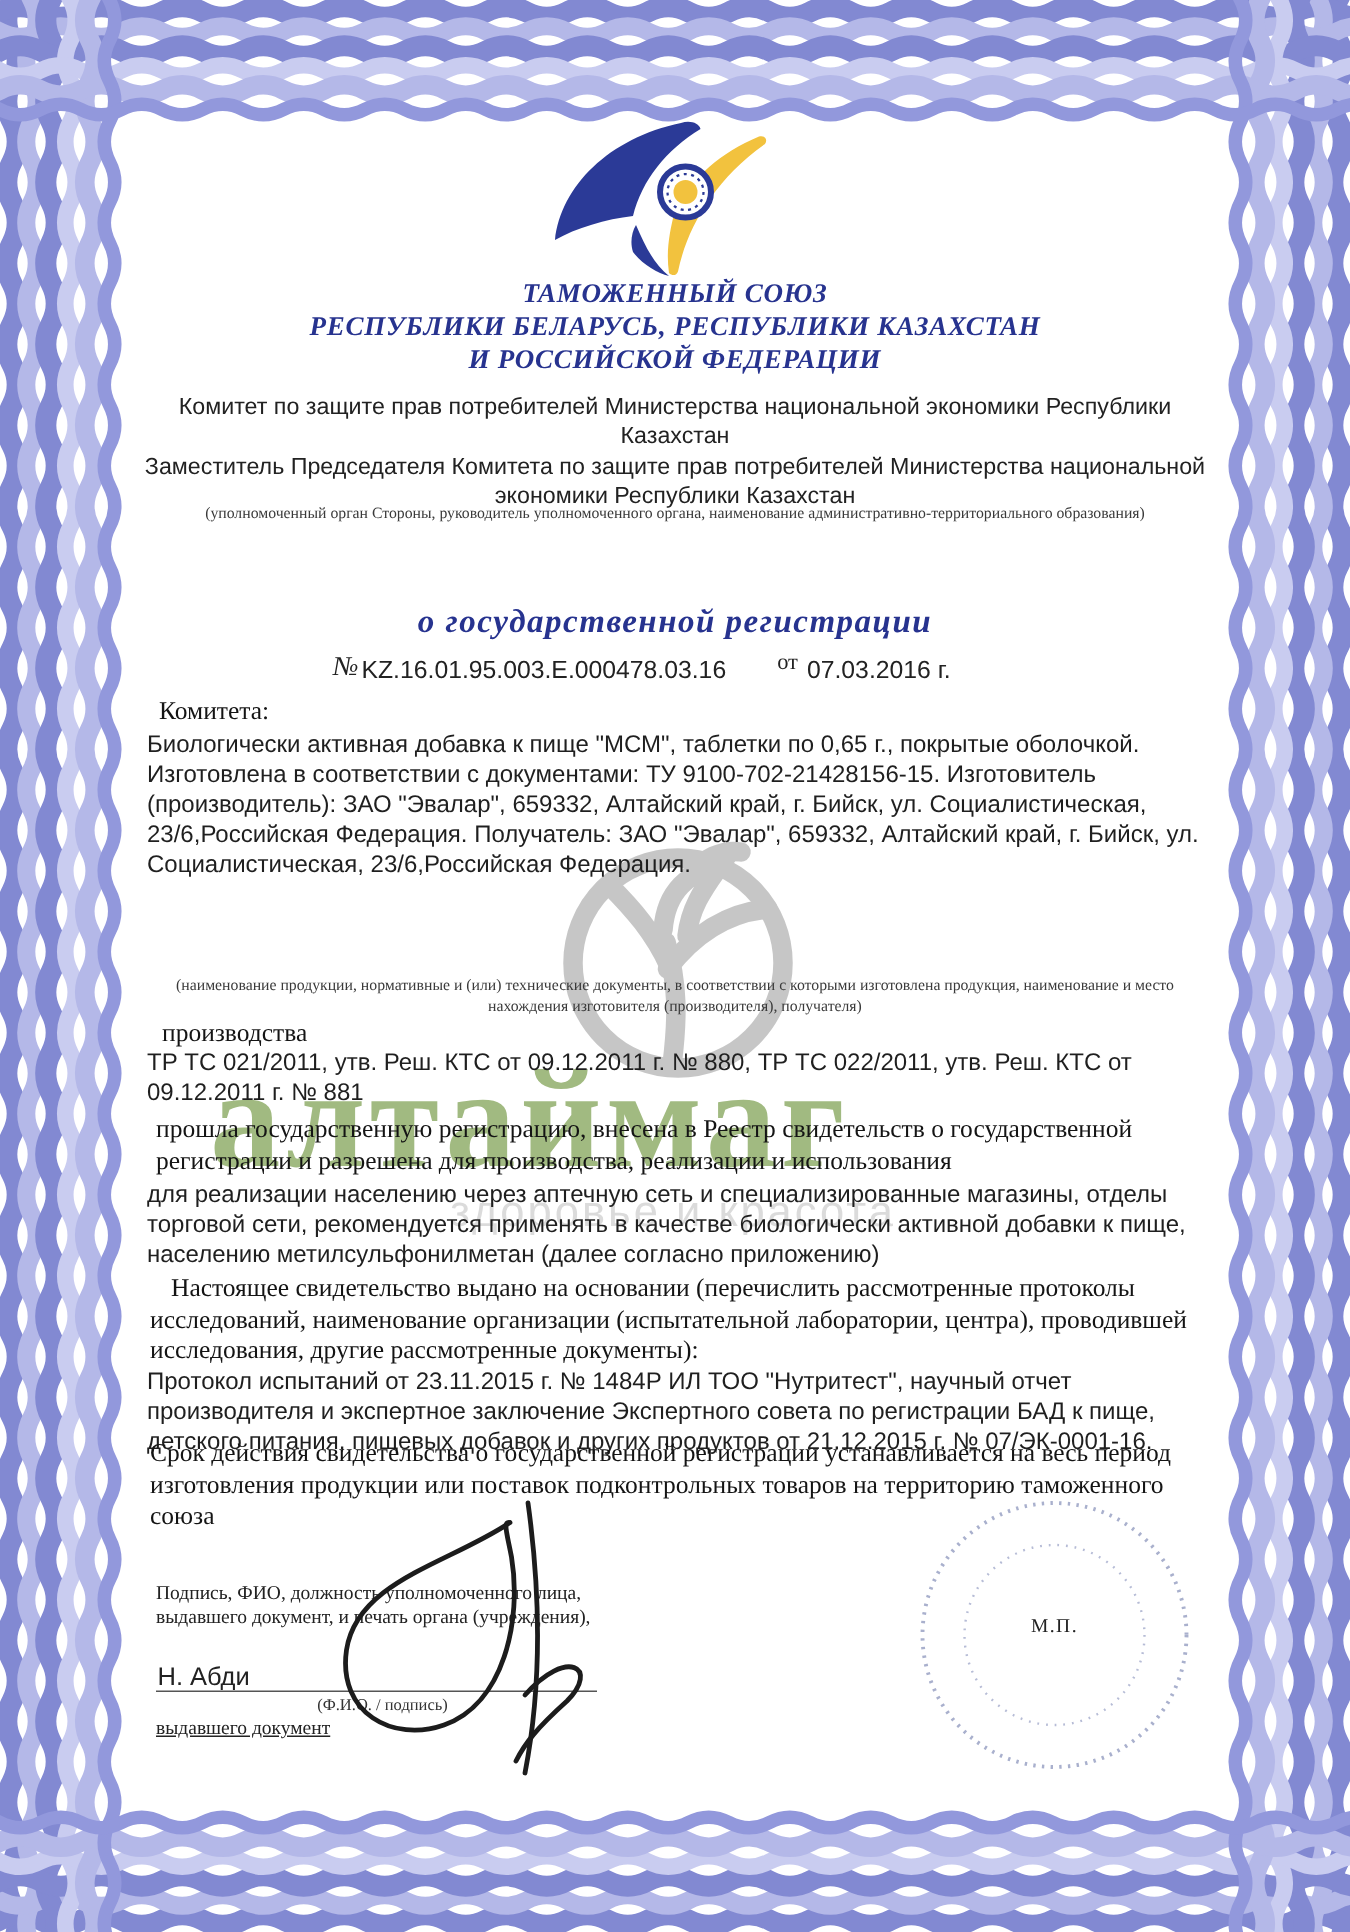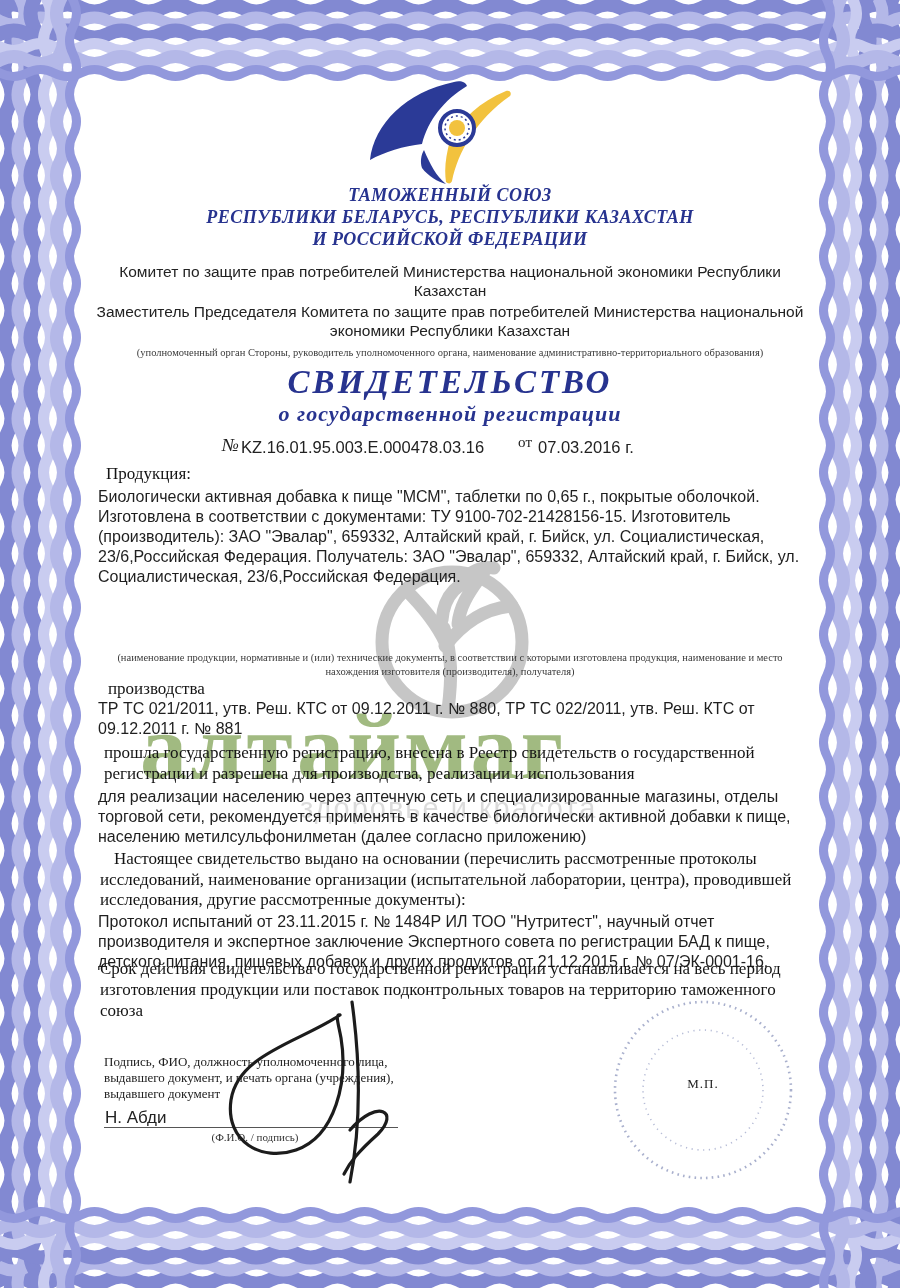--- a/index.html
+++ b/index.html
@@ -91,46 +91,45 @@
     <circle cx="95" cy="48" r="12" fill="none" stroke="#2b3a97" stroke-width="1.5" stroke-dasharray="2 3"></circle>
     <circle cx="95" cy="48" r="8" fill="#f2c23e"></circle>
   </svg>
 
   <div class="abs z-text blue-head union-line" style="left:0;top:184px;font-family:Liberation Serif, serif;">ТАМОЖЕННЫЙ СОЮЗ</div>
   <div class="abs z-text blue-head union-line" style="left:0;top:228px;">И РОССИЙСКОЙ ФЕДЕРАЦИИ</div>
   <div class="abs z-text blue-head union-line" style="left:0;top:206px;">РЕСПУБЛИКИ БЕЛАРУСЬ, РЕСПУБЛИКИ КАЗАХСТАН</div>
 
   <div class="abs z-text committee" style="left:88px;top:262px;width:724px;">Комитет по защите прав потребителей Министерства национальной экономики Республики Казахстан</div>
   <div class="abs z-text committee" style="left:70px;top:302px;width:760px;">Заместитель Председателя Комитета по защите прав потребителей Министерства национальной экономики Республики Казахстан</div>
-  <div class="abs z-text tiny-note" style="left:85px;top:346px;width:730px;">(уполномоченный орган Стороны, руководитель уполномоченного органа, наименование административно-территориального образования)</div>
+  <div class="abs z-text tiny-note" style="left:85px;top:336px;width:730px;">(уполномоченный орган Стороны, руководитель уполномоченного органа, наименование административно-территориального образования)</div>
 
-  <div class="abs z-text blue-head doc-title" style="left:0;top:364px;">СВИДЕТЕЛЬСТВО</div>
   <div class="abs z-text blue-head doc-subtitle" style="left:0;top:401px;">о государственной регистрации</div>
 
   <div class="abs z-text regline" style="left:222px;top:434px;">
     <span class="no-sign">№</span><span>KZ.16.01.95.003.E.000478.03.16</span><span class="of-label">от</span><span>07.03.2016 г.</span>
   </div>
 
-  <div class="abs z-text label-serif" style="left:106px;top:464px;">Продукция:</div>
+  <div class="abs z-text label-serif" style="left:106px;top:464px;">Комитета:</div>
   <div class="abs z-text sans-par" style="left:98px;top:487px;width:712px;">Биологически активная добавка к пище "МСМ", таблетки по 0,65 г., покрытые оболочкой. Изготовлена в соответствии с документами: ТУ 9100-702-21428156-15. Изготовитель (производитель): ЗАО "Эвалар", 659332, Алтайский край, г. Бийск, ул. Социалистическая, 23/6,Российская Федерация.  Получатель: ЗАО "Эвалар", 659332, Алтайский край, г. Бийск, ул. Социалистическая, 23/6,Российская Федерация.</div>
 
   <div class="abs z-text tiny-note" style="left:95px;top:651px;width:710px;">(наименование продукции, нормативные и (или) технические документы, в соответствии с которыми изготовлена продукция, наименование и место нахождения изготовителя (производителя), получателя)</div>
 
   <div class="abs z-text label-serif" style="left:108px;top:679px;">производства</div>
   <div class="abs z-text sans-par" style="left:98px;top:699px;width:706px;">ТР ТС 021/2011, утв. Реш. КТС от 09.12.2011 г. № 880, ТР ТС 022/2011, утв. Реш. КТС от 09.12.2011 г. № 881</div>
 
   <div class="abs z-text serif-par" style="left:104px;top:743px;width:722px;">прошла государственную регистрацию, внесена в Реестр свидетельств о государственной регистрации и разрешена для производства, реализации и использования</div>
   <div class="abs z-text sans-par" style="left:98px;top:787px;width:714px;">для реализации населению через аптечную сеть и специализированные магазины, отделы торговой сети, рекомендуется применять в качестве биологически активной добавки к пище, населению метилсульфонилметан (далее согласно приложению)</div>
   <div class="abs z-text serif-par" style="left:100px;top:849px;width:718px;text-indent:14px;">Настоящее свидетельство выдано на основании (перечислить рассмотренные протоколы исследований, наименование организации  (испытательной лаборатории, центра), проводившей исследования, другие рассмотренные документы):</div>
   <div class="abs z-text sans-par" style="left:98px;top:912px;width:712px;">Протокол испытаний от 23.11.2015 г. № 1484Р ИЛ ТОО "Нутритест", научный отчет производителя и экспертное заключение Экспертного совета по регистрации БАД к пище, детского питания, пищевых добавок и других продуктов от 21.12.2015 г. № 07/ЭК-0001-16.</div>
   <div class="abs z-text serif-par" style="left:100px;top:958px;width:722px;line-height:21px;">Срок действия свидетельства о государственной регистрации устанавливается на весь период изготовления продукции или поставок подконтрольных товаров на территорию таможенного союза</div>
 
   <div class="abs z-text footer-note" style="left:104px;top:1054px;">Подпись, ФИО,  должность уполномоченного лица,</div>
   <div class="abs z-text footer-note" style="left:104px;top:1070px;">выдавшего документ, и печать органа (учреждения),</div>
-  <div class="abs z-text footer-note" style="left:104px;top:1086px;">выдавшего документ</div>
+  <div class="abs z-text footer-note" style="left:104px;top:1144px;text-decoration:underline;">выдавшего документ</div>
 
   <div class="abs z-text signer" style="left:105px;top:1108px;">Н. Абди</div>
   <div class="abs z-text sign-rule" style="left:104px;top:1110px;width:294px;height:17px;"></div>
   <div class="abs z-text sign-caption" style="left:160px;top:1131px;width:190px;">(Ф.И.О. / подпись)</div>
 
   <svg class="abs z-ink" style="left:200px;top:990px;" width="260" height="210" viewBox="0 0 260 210">
     <g fill="none" stroke="#1c1c1c" stroke-width="3.2" stroke-linecap="round">
       <path d="M140,25 C100,52 38,64 31,110 C25,152 62,172 96,160 C136,146 148,90 141,48 C138,32 135,24 140,25"></path>
       <path d="M152,12 C160,70 162,130 150,192"></path>
       <path d="M150,140 C178,108 200,122 178,144 C158,162 150,172 144,184"></path>

